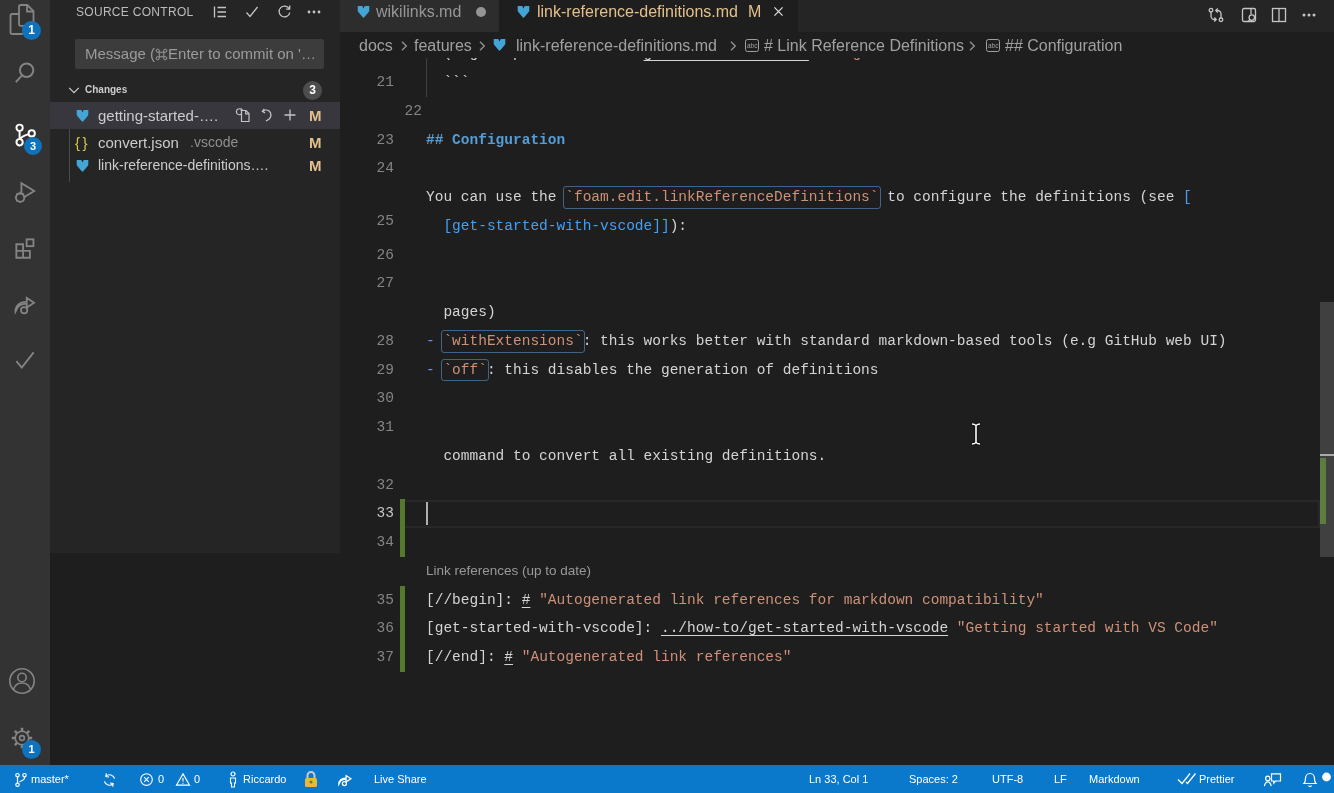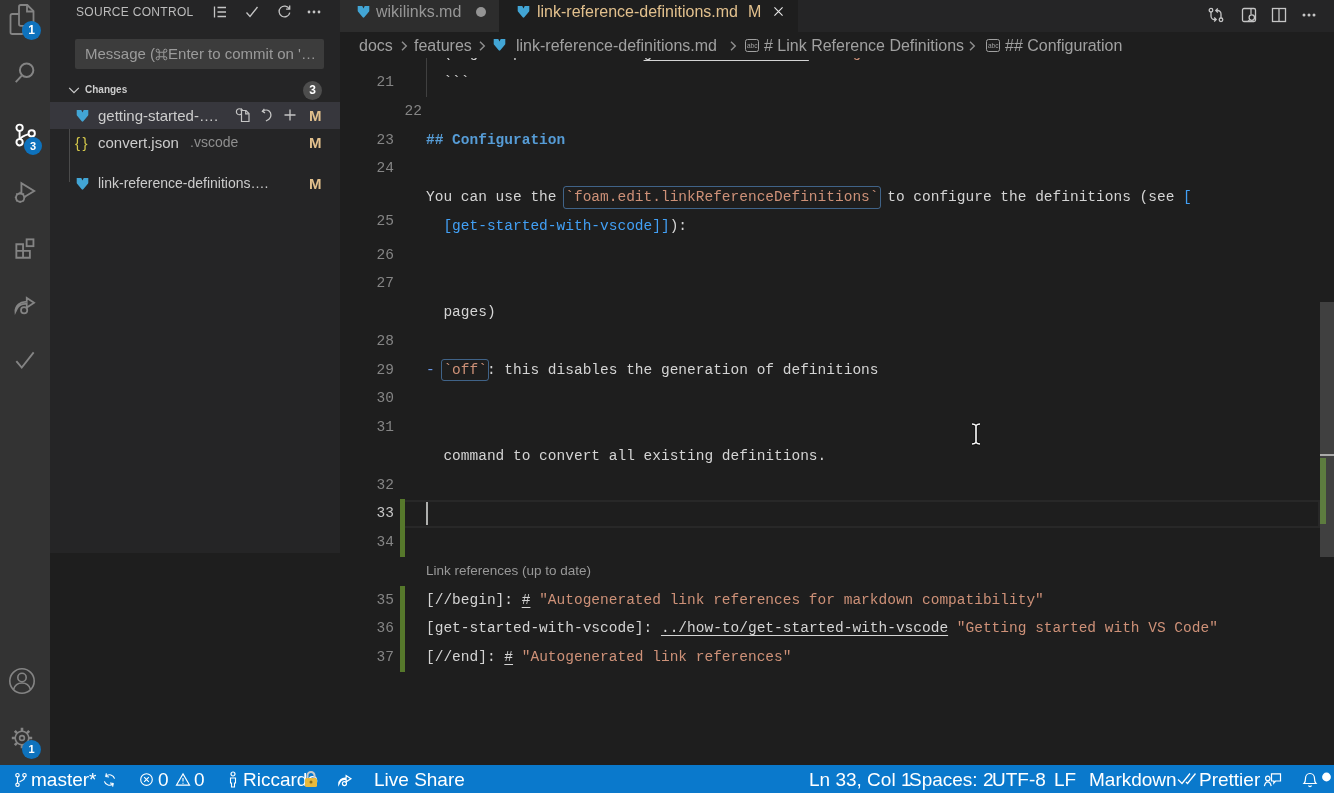--- a/index.html
+++ b/index.html
@@ -28,21 +28,21 @@
 .eln{position:absolute;left:0px;width:54px;height:28.75px;line-height:28.75px;font-family:"Liberation Mono",monospace;font-size:14.5px;color:#858585;text-align:right;white-space:pre;}
 .cb{position:relative;display:inline-block;color:#ce9178;height:28.75px;vertical-align:top;}
 .cb:before{content:"";position:absolute;left:-2px;right:-2px;top:3px;bottom:3px;border:1px solid rgba(86,142,202,0.62);border-radius:3px;}
 .cbh:before{border-color:rgba(95,160,225,0.95);}
 .blue{color:#569cd6;}
 .link{color:#42a0f5;}
 .orange{color:#ce9178;}
 .ul{text-decoration:underline;text-underline-offset:3px;}
 .gbar{position:absolute;left:60px;width:5px;background:#56782b;}
 
-#status{position:absolute;left:0;top:765px;width:1334px;height:28px;background:#0a79cc;color:#ffffff;font-size:19px;}
+#status{position:absolute;left:0;top:765px;width:1334px;height:28px;background:#0a79cc;color:#ffffff;font-size:11px;}
 .st{position:absolute;top:0;height:28px;line-height:29px;white-space:pre;}
 </style>
 </head>
 <body>
 
 <div id="abar">
   <svg class="aicon" style="top:3px;left:6px;width:32px;height:32px;" viewBox="0 0 32 32" fill="none" stroke="#848484" stroke-width="1.8">
     <rect x="4.5" y="11" width="13" height="20" rx="1.8"></rect>
     <path d="M13 21 V3.8 A1.8 1.8 0 0 1 14.8 2 H21.3 L27.5 8.2 V21 A1.8 1.8 0 0 1 25.7 22.8 H14.8 A1.8 1.8 0 0 1 13 21 Z" fill="#333333"></path>
     <path d="M21 2.3 V8.5 H27.2"></path>
@@ -150,21 +150,21 @@
   <span class="mbadge">M</span>
 </div>
 
 <div class="row26" style="top:129px;">
   <span style="position:absolute;left:25px;top:0;color:#d2c64a;font-size:15px;letter-spacing:2.5px;">{}</span>
   <span style="position:absolute;left:48px;font-size:15px;">convert.json</span>
   <span style="position:absolute;left:140px;color:#8f8f8f;font-size:14px;">.vscode</span>
   <span class="mbadge">M</span>
 </div>
 
-<div class="row26" style="top:170px;">
+<div class="row26" style="top:152px;">
   <svg style="position:absolute;left:26px;top:7.5px;width:13px;height:12px;" viewBox="0 0 13 12">
       <path d="M0.7 0 H5.3 L6.5 2.5 L7.7 0 H12.3 V4.8 Q12.3 5.1 12.1 5.4 L7.3 11.3 Q6.5 12.2 5.7 11.3 L0.9 5.4 Q0.7 5.1 0.7 4.8 Z" fill="#42a5d5"></path>
     </svg>
   <span style="position:absolute;left:48px;font-size:14px;">link-reference-definitions….</span>
   <span class="mbadge">M</span>
 </div>
 
 <div id="tabstrip">
   <div id="tab1">
     <svg style="position:absolute;left:17px;top:5.5px;width:13px;height:12px;" viewBox="0 0 13 12">
@@ -252,20 +252,21 @@
   <div class="eln" style="top:67.625px;">23</div>
     <div class="erow" style="top:67.625px;"><span class="blue" style="font-weight:bold;">## Configuration</span></div>
   <div class="eln" style="top:96.375px;">24</div>
   <div class="eln" style="top:125.125px;margin-top:24px;">25</div>
     <div class="erow" style="top:125.125px;">You can use the <span class="cb">`foam.edit.linkReferenceDefinitions`</span> to configure the definitions (see <span class="link">[</span></div>
   <div class="erow" style="top:153.875px;">  <span class="link">[get-started-with-vscode]]</span>):</div>
   <div class="eln" style="top:182.625px;">26</div>
   <div class="eln" style="top:211.375px;">27</div>
   <div class="erow" style="top:240.125px;">  pages)</div>
   <div class="eln" style="top:268.875px;">28</div>
+    <div class="erow" style="top:268.875px;"><span style="color:#6796e6;">-</span> <span class="cb">`withExtensions`</span>: this works better with standard markdown-based tools (e.g GitHub web UI)</div>
   <div class="eln" style="top:297.625px;">29</div>
     <div class="erow" style="top:297.625px;"><span style="color:#6796e6;">-</span> <span class="cb">`off`</span>: this disables the generation of definitions</div>
   <div class="eln" style="top:326.375px;">30</div>
   <div class="eln" style="top:355.125px;">31</div>
   <div class="erow" style="top:383.875px;">  command to convert all existing definitions.</div>
   <div class="eln" style="top:412.625px;">32</div>
 
   <div style="position:absolute;left:60px;top:441.8px;width:920px;height:28px;border:2px solid #282828;box-sizing:border-box;"></div>
   <div class="eln" style="top:441.375px;color:#c6c6c6;">33</div>
   <div style="position:absolute;left:86px;top:444px;width:2px;height:23px;background:#aeafad;"></div>

